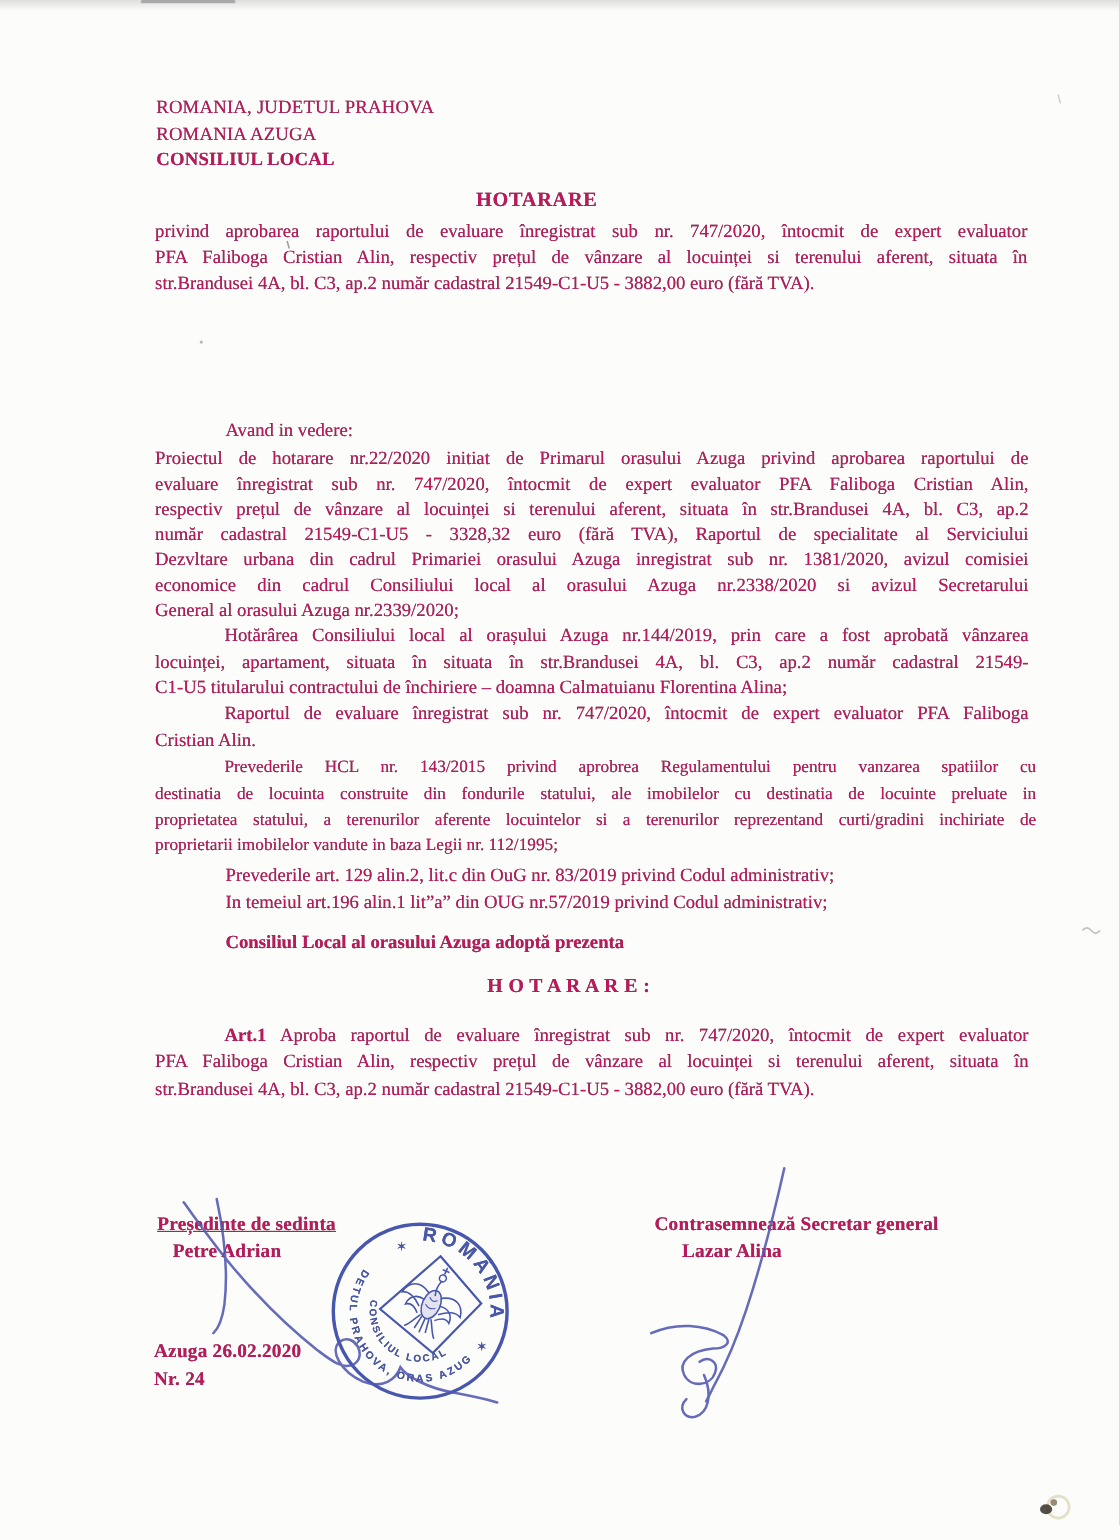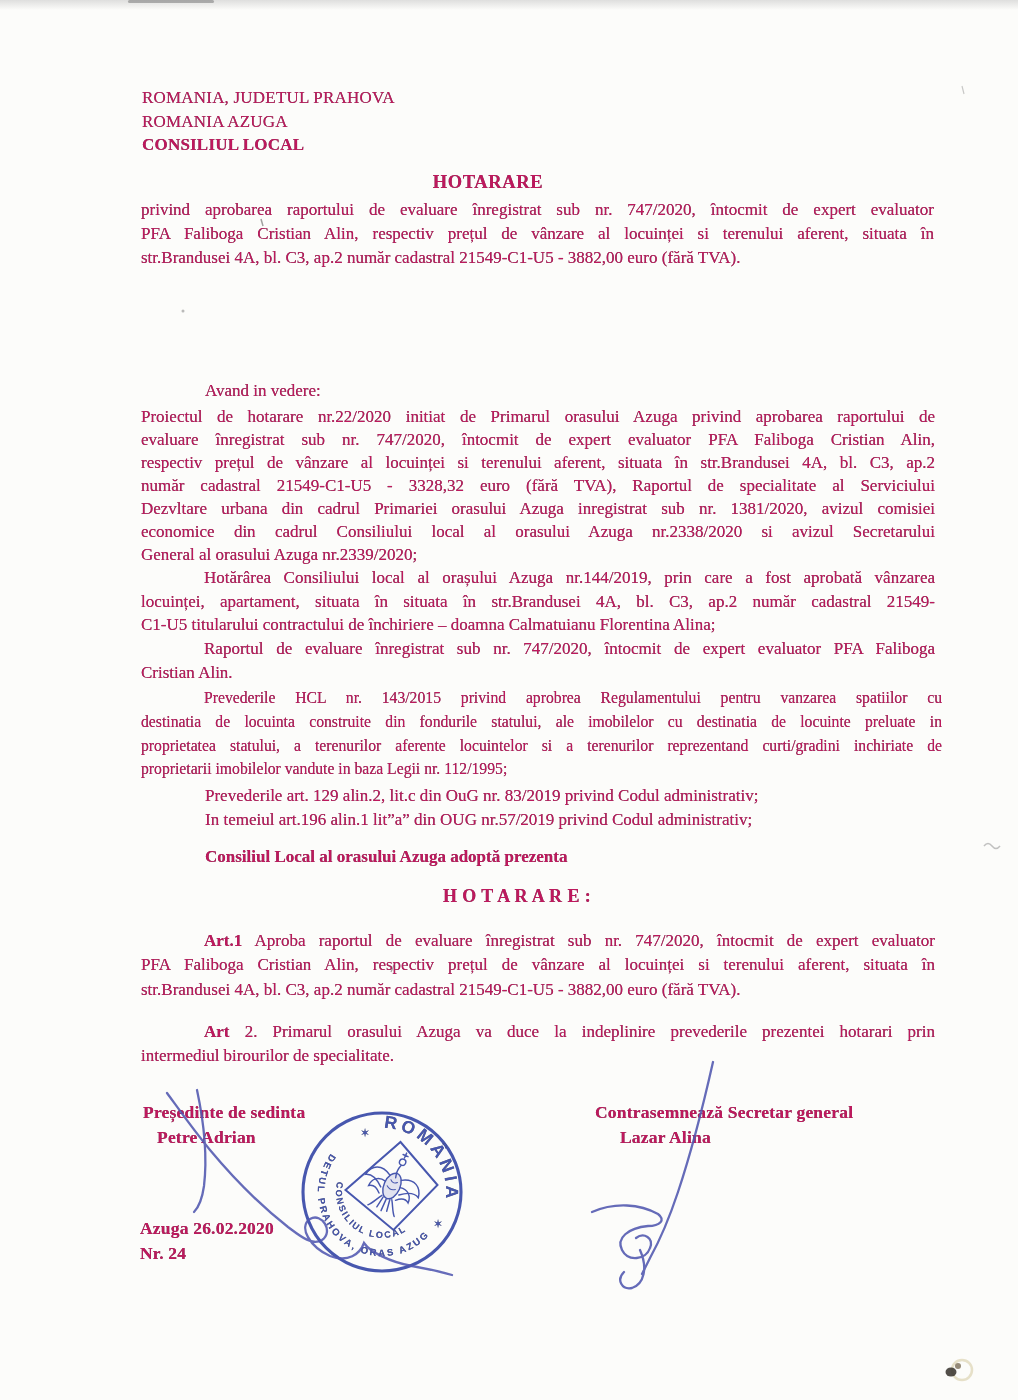--- a/index.html
+++ b/index.html
@@ -93,28 +93,22 @@
   <div class="abs title2" style="left:140px; top:886px; width:754px;">H O T A R A R E :</div>
 
   <div class="abs body-txt lh244" style="left:141px; top:929px; width:794px;">
     <div class="just ind">
       <span class="b">Art.1</span><span> Aproba raportul de evaluare înregistrat sub nr. 747/2020, întocmit de expert evaluator</span>
     </div>
     <div class="just">PFA Faliboga Cristian Alin, respectiv prețul de vânzare al locuinței si terenului aferent, situata în</div>
     <div class="just jlast">str.Brandusei 4A, bl. C3, ap.2 număr cadastral 21549-C1-U5 - 3882,00 euro (fără TVA).</div>
   </div>
 
-  <div class="abs body-txt lh244" style="left:141px; top:1020px; width:794px;">
-    <div class="just ind">
-      <span class="b">Art</span><span> 2. Primarul orasului Azuga va duce la indeplinire prevederile prezentei hotarari prin</span>
-    </div>
-    <div class="just jlast">intermediul birourilor de specialitate.</div>
-  </div>
 
-  <div class="abs sig" style="left:143px; top:1102px;">Președinte de sedinta</div>
+  <div class="abs sig" style="left:143px; top:1102px;text-decoration:underline;">Președinte de sedinta</div>
   <div class="abs sig" style="left:157px; top:1127px;">Petre  Adrian</div>
   <div class="abs sig" style="left:595px; top:1102px;">Contrasemnează  Secretar general</div>
   <div class="abs sig" style="left:620px; top:1127px;">Lazar Alina</div>
   <div class="abs sig" style="left:140px; top:1218px;">Azuga 26.02.2020</div>
   <div class="abs sig" style="left:140px; top:1243px;">Nr. 24</div>
 
   <svg class="stamp-svg" width="190" height="190" viewBox="0 0 190 190">
     <g stroke="#3c4daa" fill="none" stroke-linecap="round">
       <circle cx="95" cy="95" r="79" stroke-width="3.1"></circle>
 

